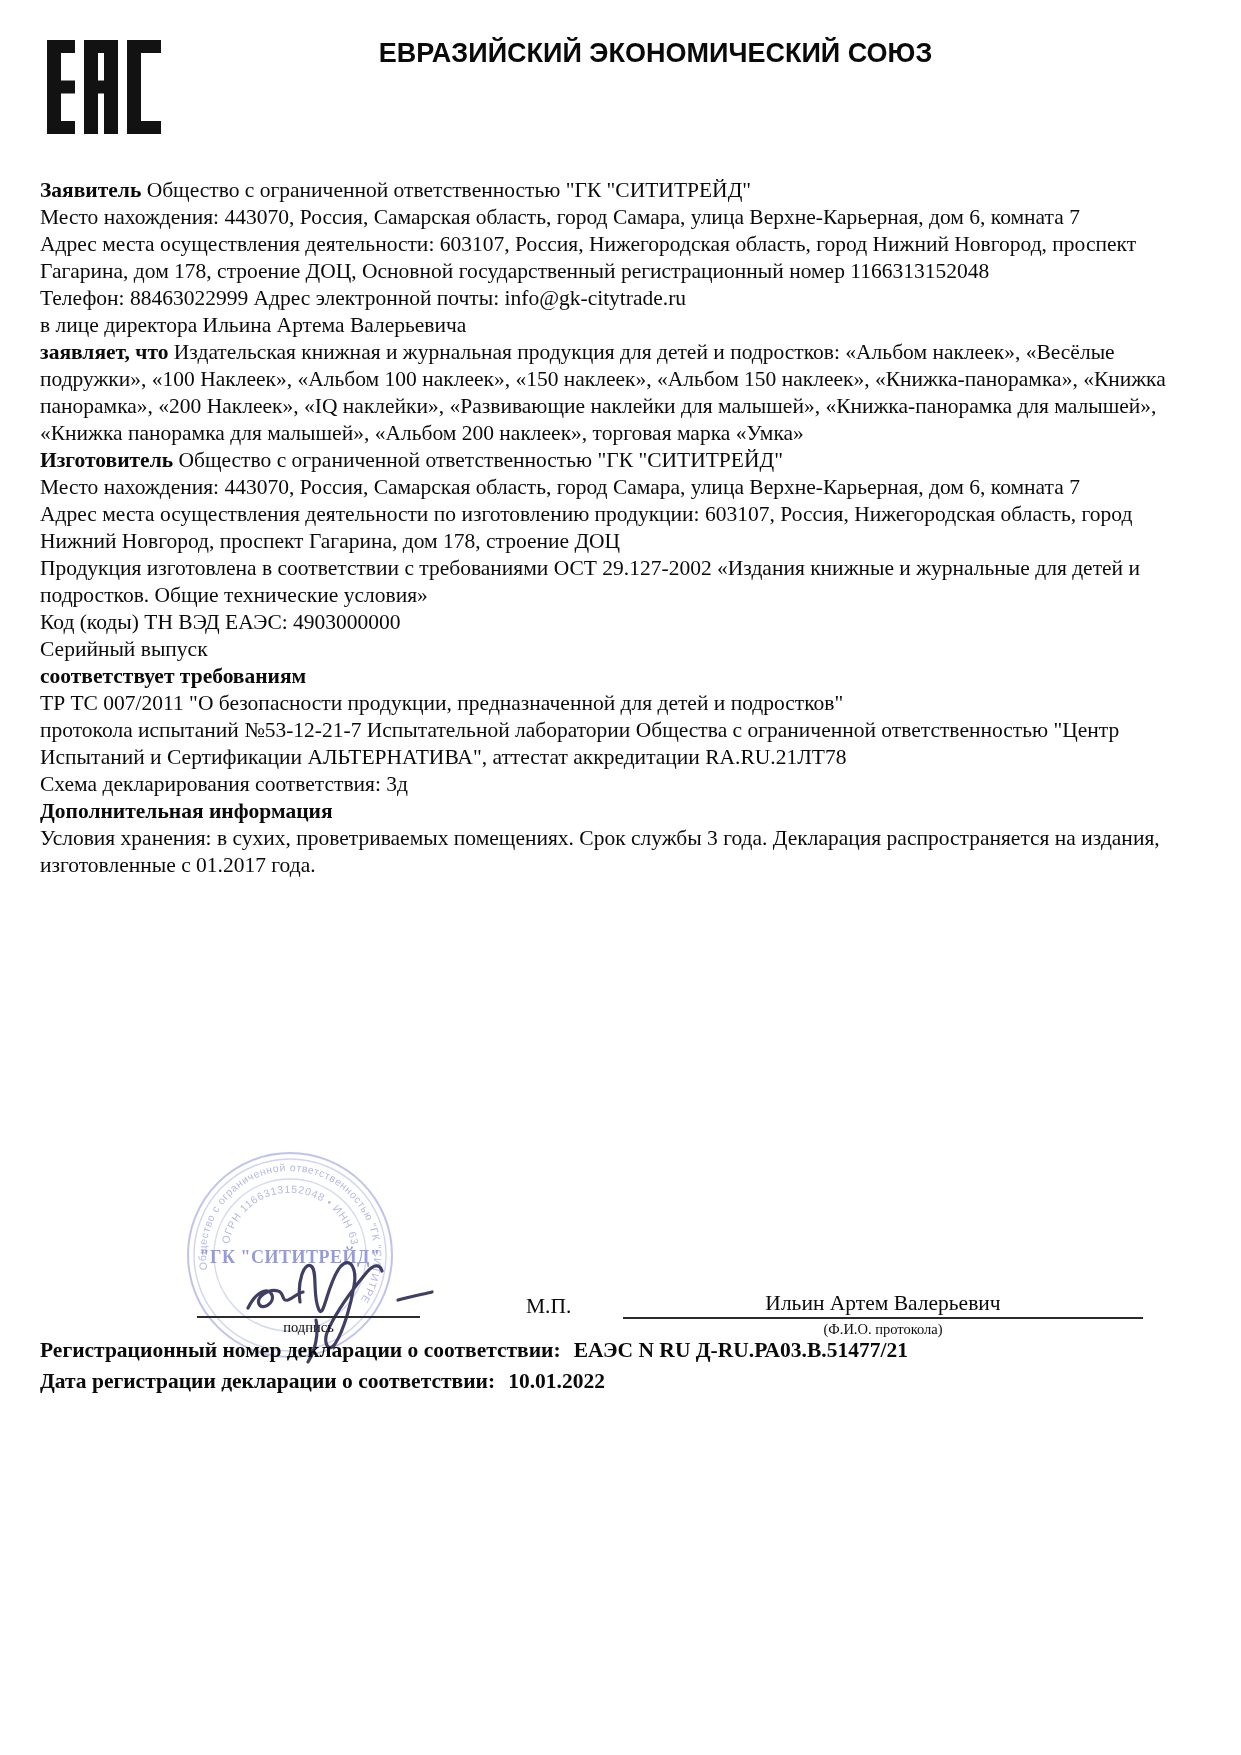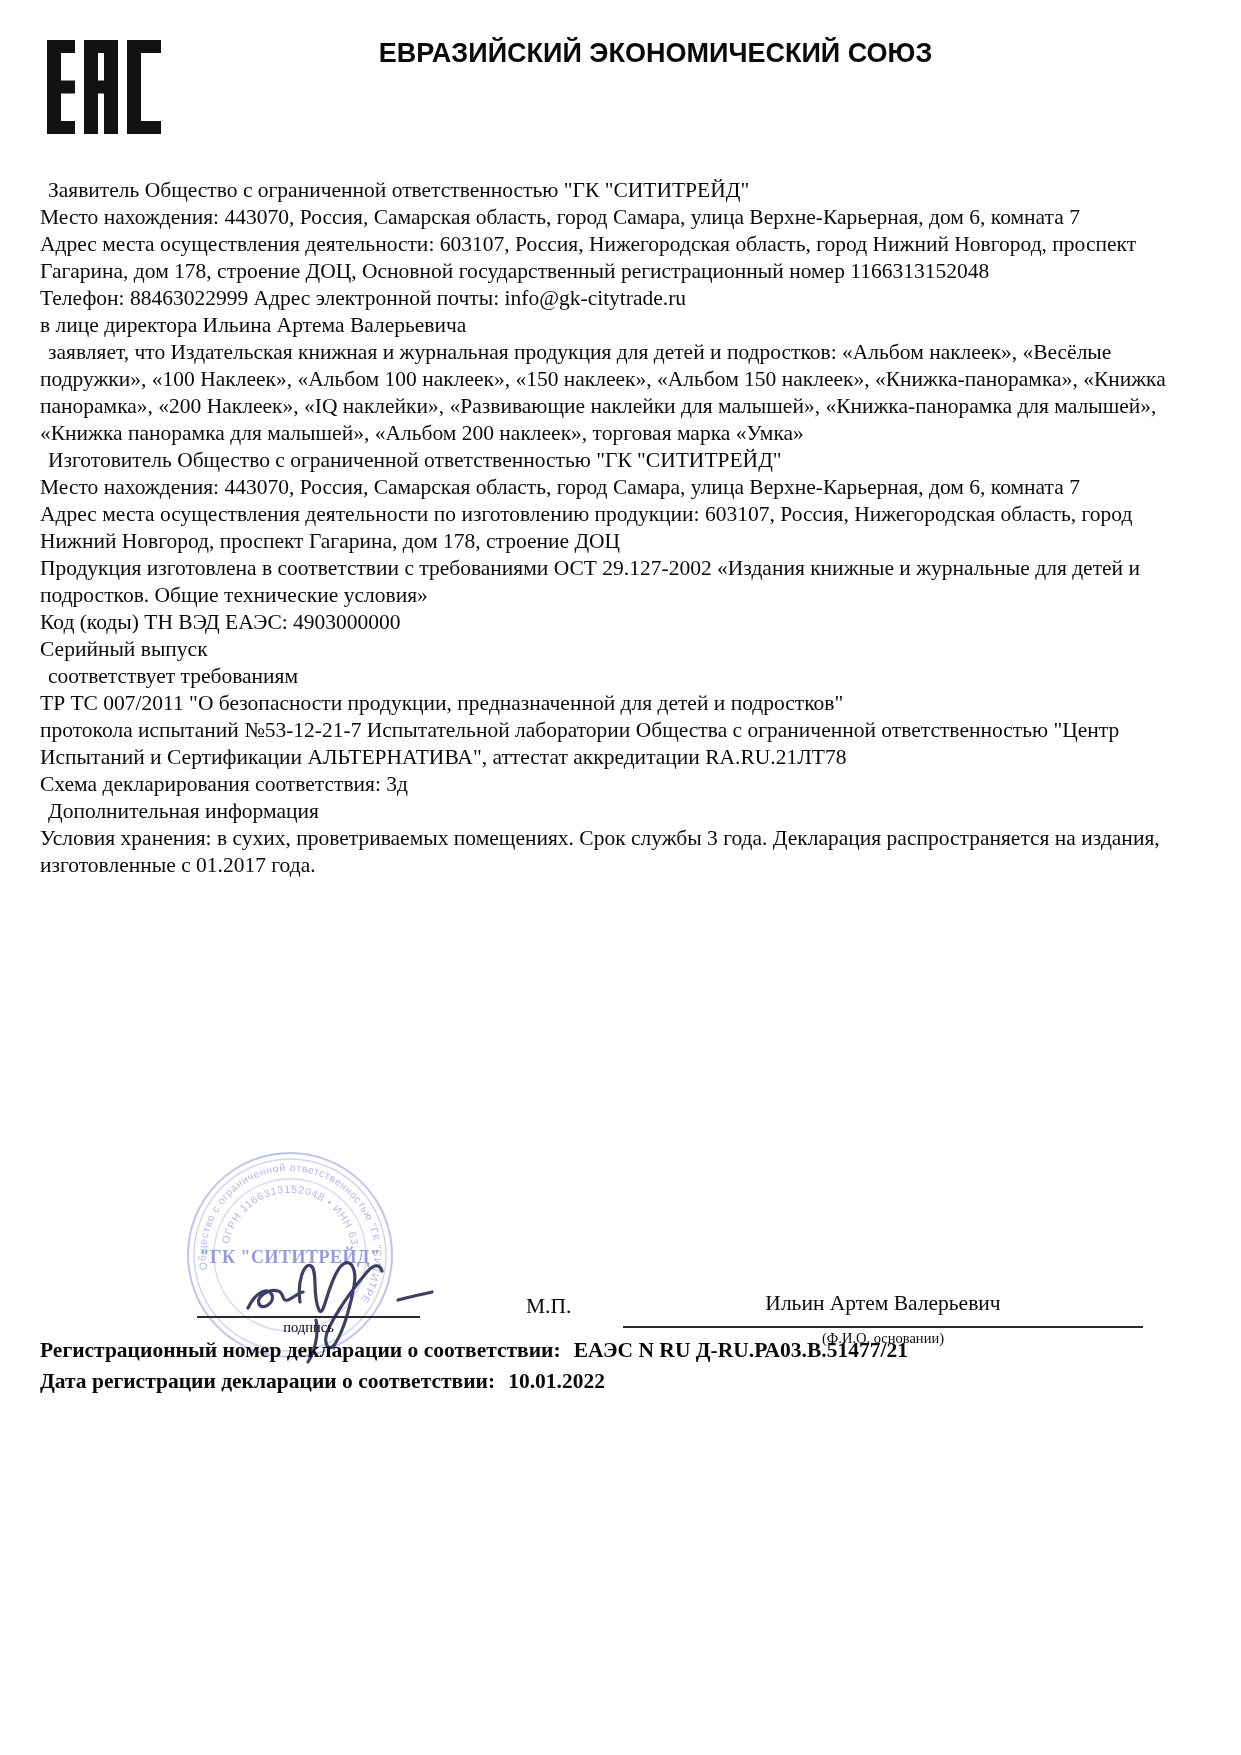--- a/index.html
+++ b/index.html
@@ -20,35 +20,35 @@
     font-family:"Liberation Sans","DejaVu Sans",sans-serif;
     font-weight:bold;font-size:27px;line-height:35px;color:#0a0a0a;
   }
   .title-line2{word-spacing:7px;}
   
   .doc-body{
     position:absolute;left:40px;top:177px;width:1135px;
     font-size:21.5px;line-height:27px;color:#0a0a0a;
   }
   .doc-body p{margin:0;padding:0;}
-  .doc-body .b{font-weight:normal;margin-left:8px;}
+  .doc-body .b{font-weight:bold;}
   
   .overlay-svg{position:absolute;left:0;top:0;width:1241px;height:1755px;pointer-events:none;}
   
   .sign-line-left{
     position:absolute;left:197px;top:1316px;width:223px;
     border-top:2px solid #2b2b2b;height:0;
   }
   .podpis-label{
     position:absolute;left:197px;top:1319px;width:223px;
     text-align:center;font-size:14.5px;color:#0a0a0a;
   }
   .mp-label{position:absolute;left:526px;top:1294px;font-size:21.5px;color:#0a0a0a;}
   .fio-block{position:absolute;left:623px;top:1291px;width:520px;text-align:center;}
-  .fio-name{font-size:21.5px;line-height:25px;border-bottom:2px solid #2b2b2b;padding-bottom:10px;color:#0a0a0a;}
+  .fio-name{font-size:21.5px;line-height:25px;border-bottom:2px solid #2b2b2b;padding-bottom:1px;color:#0a0a0a;}
   .fio-sub{font-size:14.5px;line-height:17px;margin-top:2px;color:#0a0a0a;}
   
   .reg-line{position:absolute;left:40px;font-size:21.5px;font-weight:bold;color:#0a0a0a;white-space:nowrap;}
   .reg-line .val{margin-left:13px;}
   .reg-number{top:1338px;}
   .reg-date{top:1369px;}
 </style>
 </head>
 <body>
 
@@ -121,21 +121,21 @@
       <path d="M398,1300 c10,-3 26,-6 34,-8"></path>
       <path d="M316,1320 c3,14 -1,31 -8,42"></path>
     </g>
   </svg>
 
   <div class="sign-line-left"></div>
   <div class="podpis-label">подпись</div>
   <div class="mp-label">М.П.</div>
   <div class="fio-block">
     <div class="fio-name">Ильин Артем Валерьевич</div>
-    <div class="fio-sub">(Ф.И.О. основании)</div>
+    <div class="fio-sub">(Ф.И.О. протокола)</div>
   </div>
 
   <div class="reg-line reg-number">
     <span>Регистрационный номер декларации о соответствии:</span><span class="val">ЕАЭС N RU Д-RU.РА03.В.51477/21</span>
   </div>
   <div class="reg-line reg-date">
     <span>Дата регистрации декларации о соответствии:</span><span class="val">10.01.2022</span>
   </div>
 
 </div>

